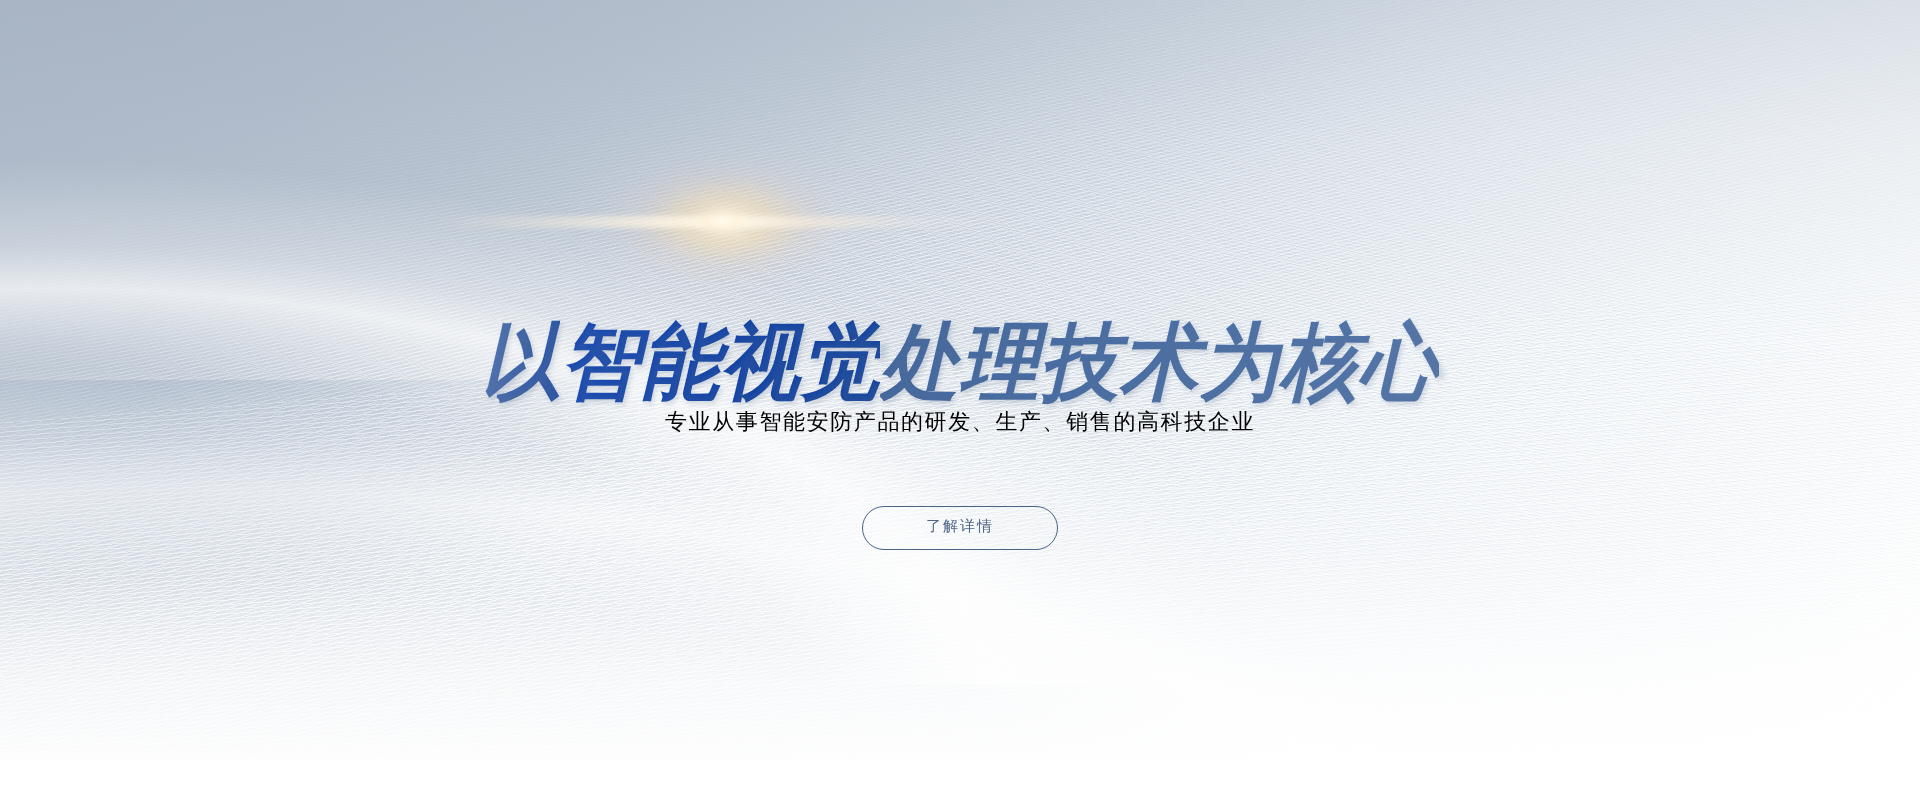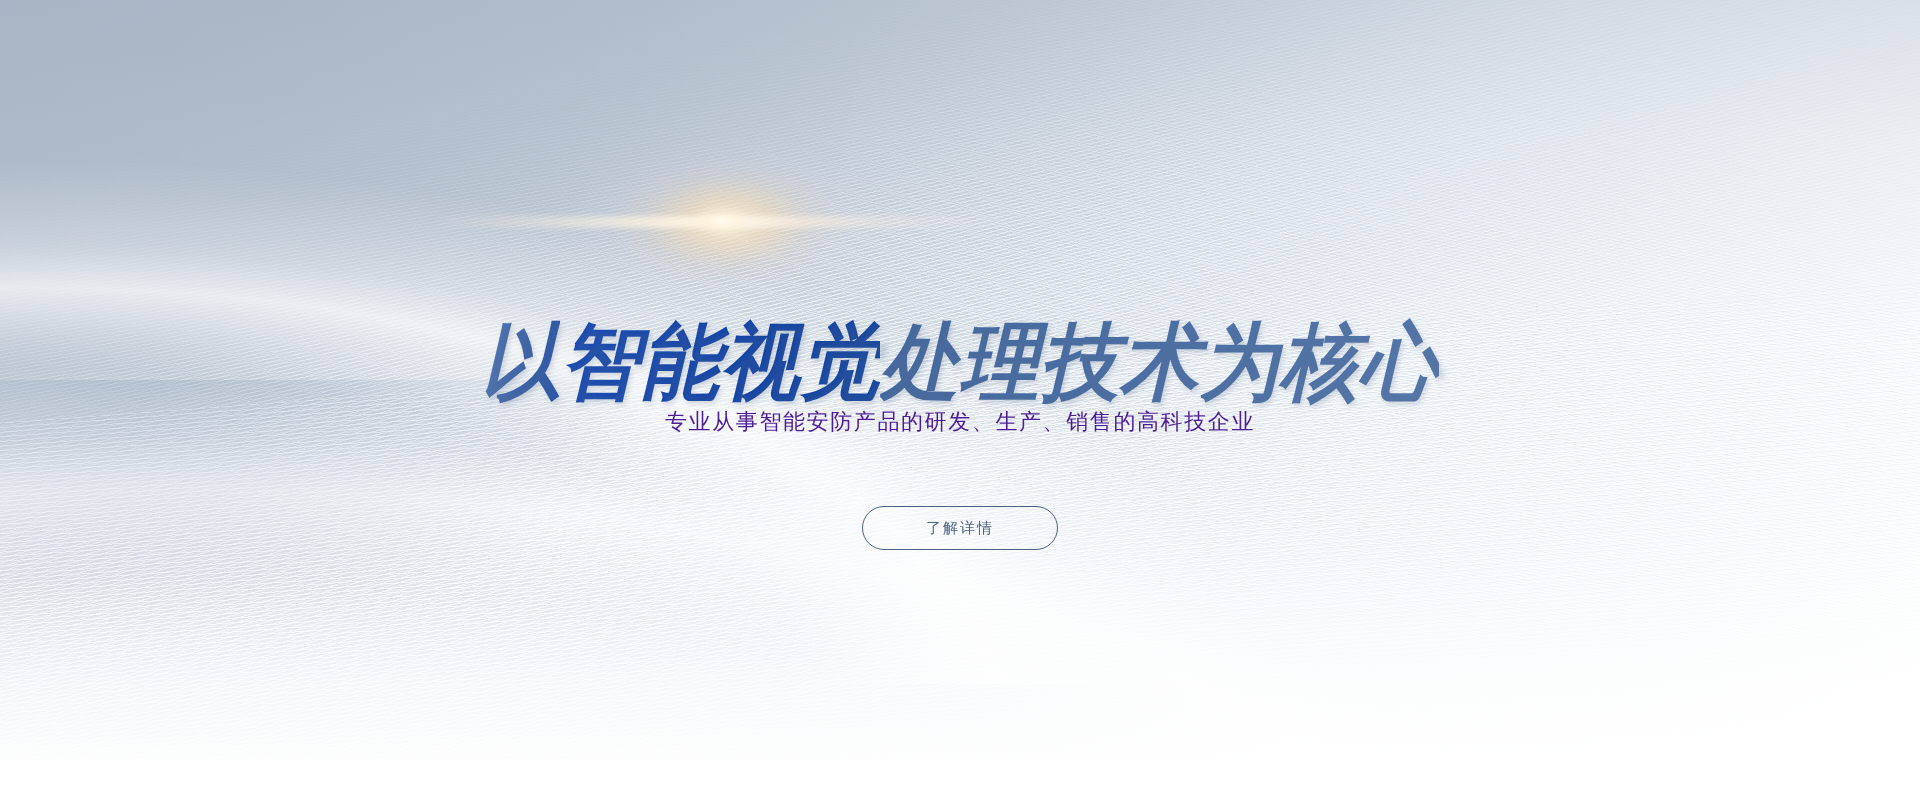--- a/index.html
+++ b/index.html
@@ -298,36 +298,36 @@
     position: absolute;
     left: 0;
     right: 0;
     top: 406px;
     text-align: center;
     white-space: nowrap;
     font-size: 22px;
     line-height: 32px;
     font-weight: 400;
     letter-spacing: 1.6px;
-    color: #4c1d95;
+    color: #000000;
   }
 
   #cta-button {
     position: absolute;
     left: 862px;
     top: 506px;
     width: 196px;
     height: 44px;
     box-sizing: border-box;
     border: 1px solid #4b6385;
     border-radius: 22px;
     background: transparent;
     color: #4d6party;
     color: #4d6485;
-    font-family: Liberation Serif, serif;
+    font-family: Liberation Mono, monospace;
     font-size: 15px;
     letter-spacing: 2px;
     line-height: 42px;
     text-align: center;
     cursor: pointer;
     padding: 0;
   }
 </style>
 </head>
 <body>

